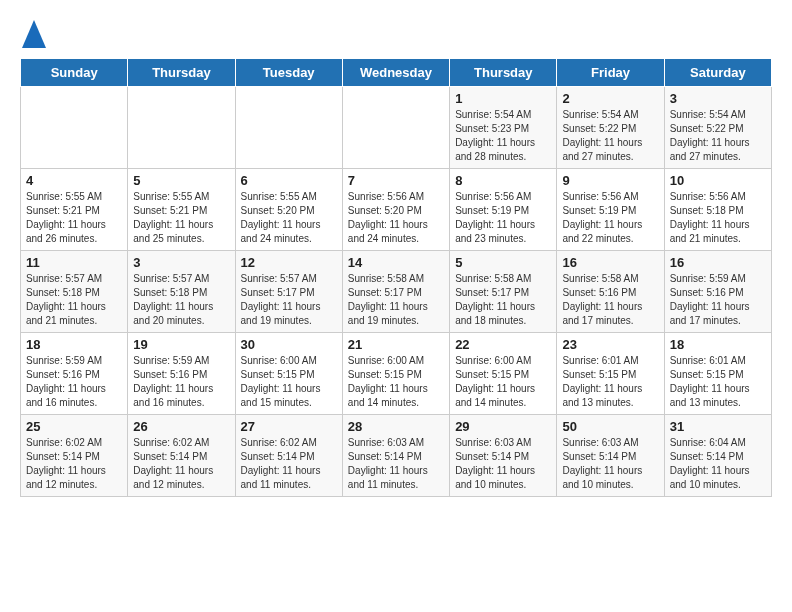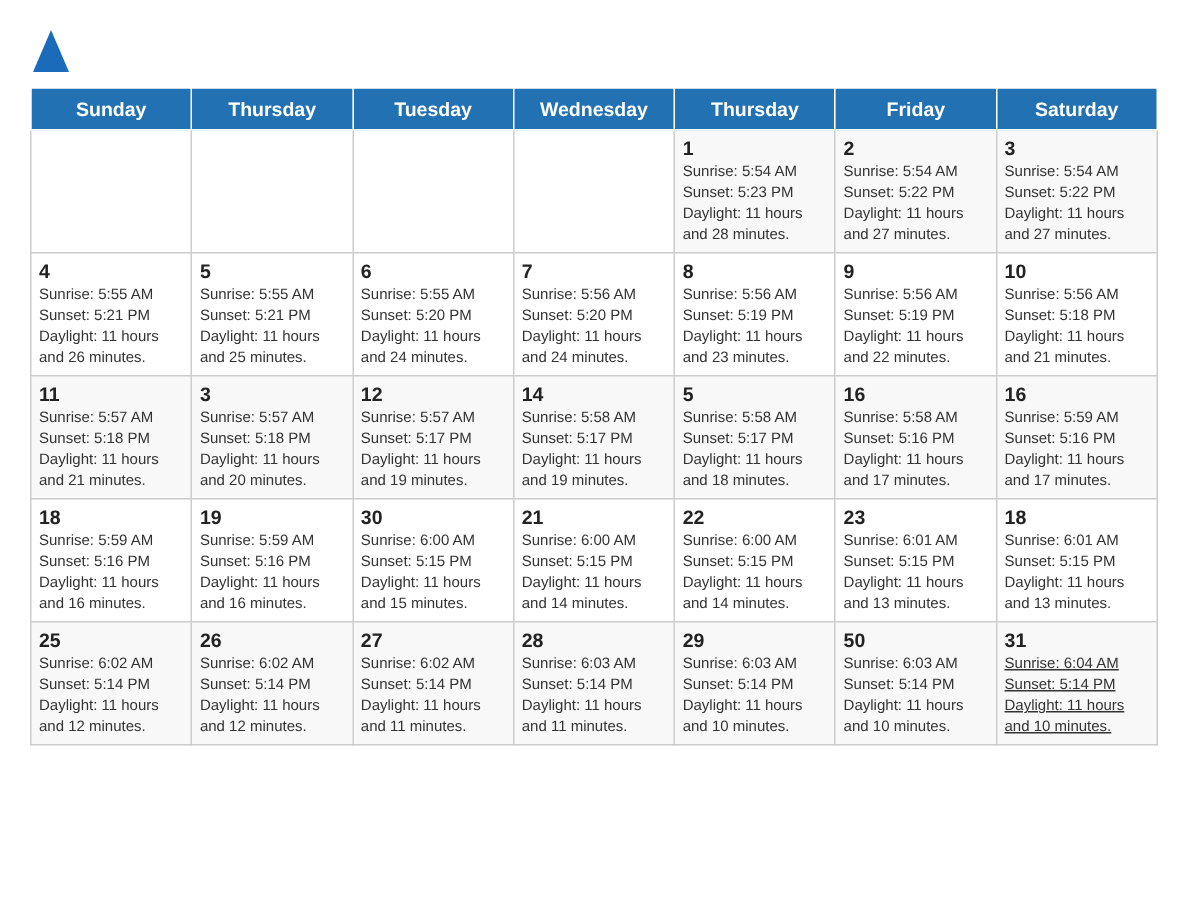--- a/index.html
+++ b/index.html
@@ -305,19 +305,19 @@
 Daylight: 11 hours and 10 minutes.</div>
         </td>
         <td>
           <span class="day-num">50</span>
           <div class="day-info" style="white-space: pre-line;">Sunrise: 6:03 AM
 Sunset: 5:14 PM
 Daylight: 11 hours and 10 minutes.</div>
         </td>
         <td>
           <span class="day-num">31</span>
-          <div class="day-info" style="white-space: pre-line; text-decoration: underline;">Sunrise: 6:04 AM
+          <div class="day-info" style="white-space: pre-line;">Sunrise: 6:04 AM
 Sunset: 5:14 PM
 Daylight: 11 hours and 10 minutes.</div>
         </td>
       </tr>
     </tbody>
 </table>
 
 </body></html>

